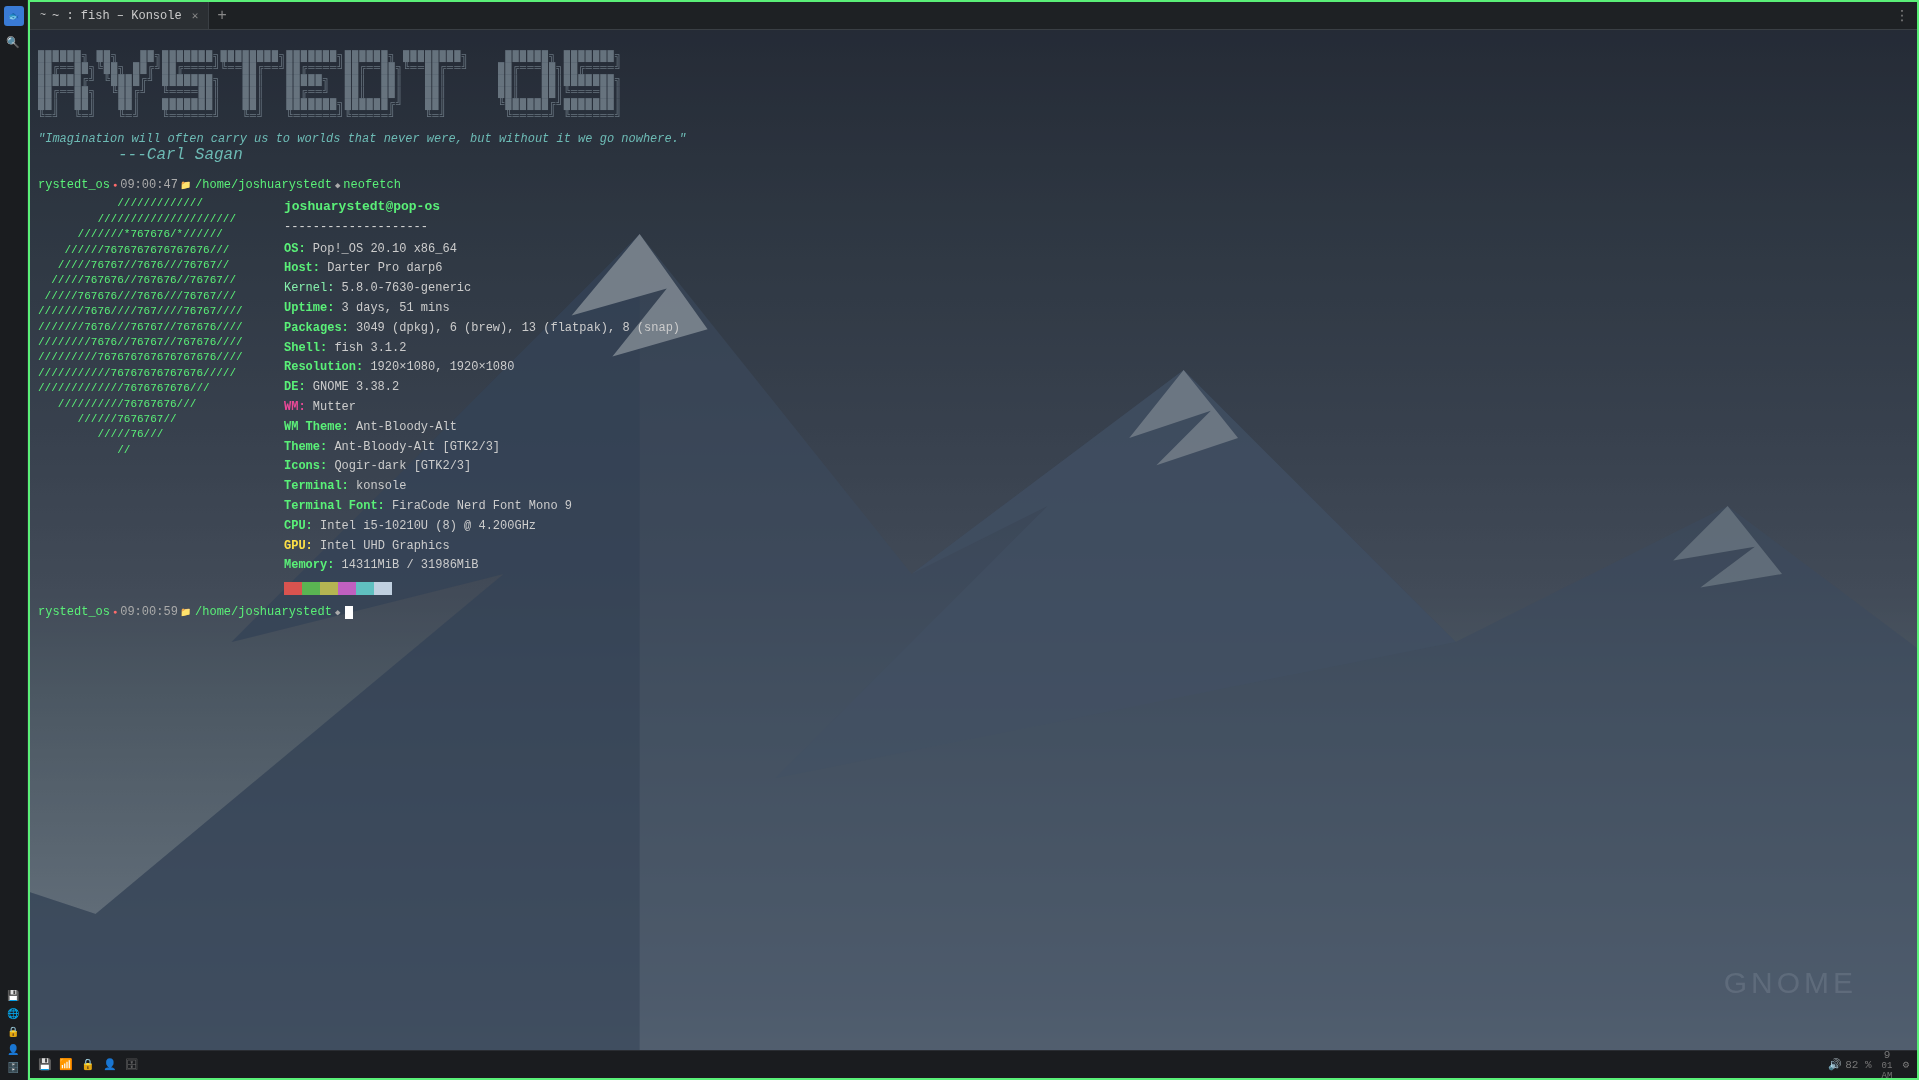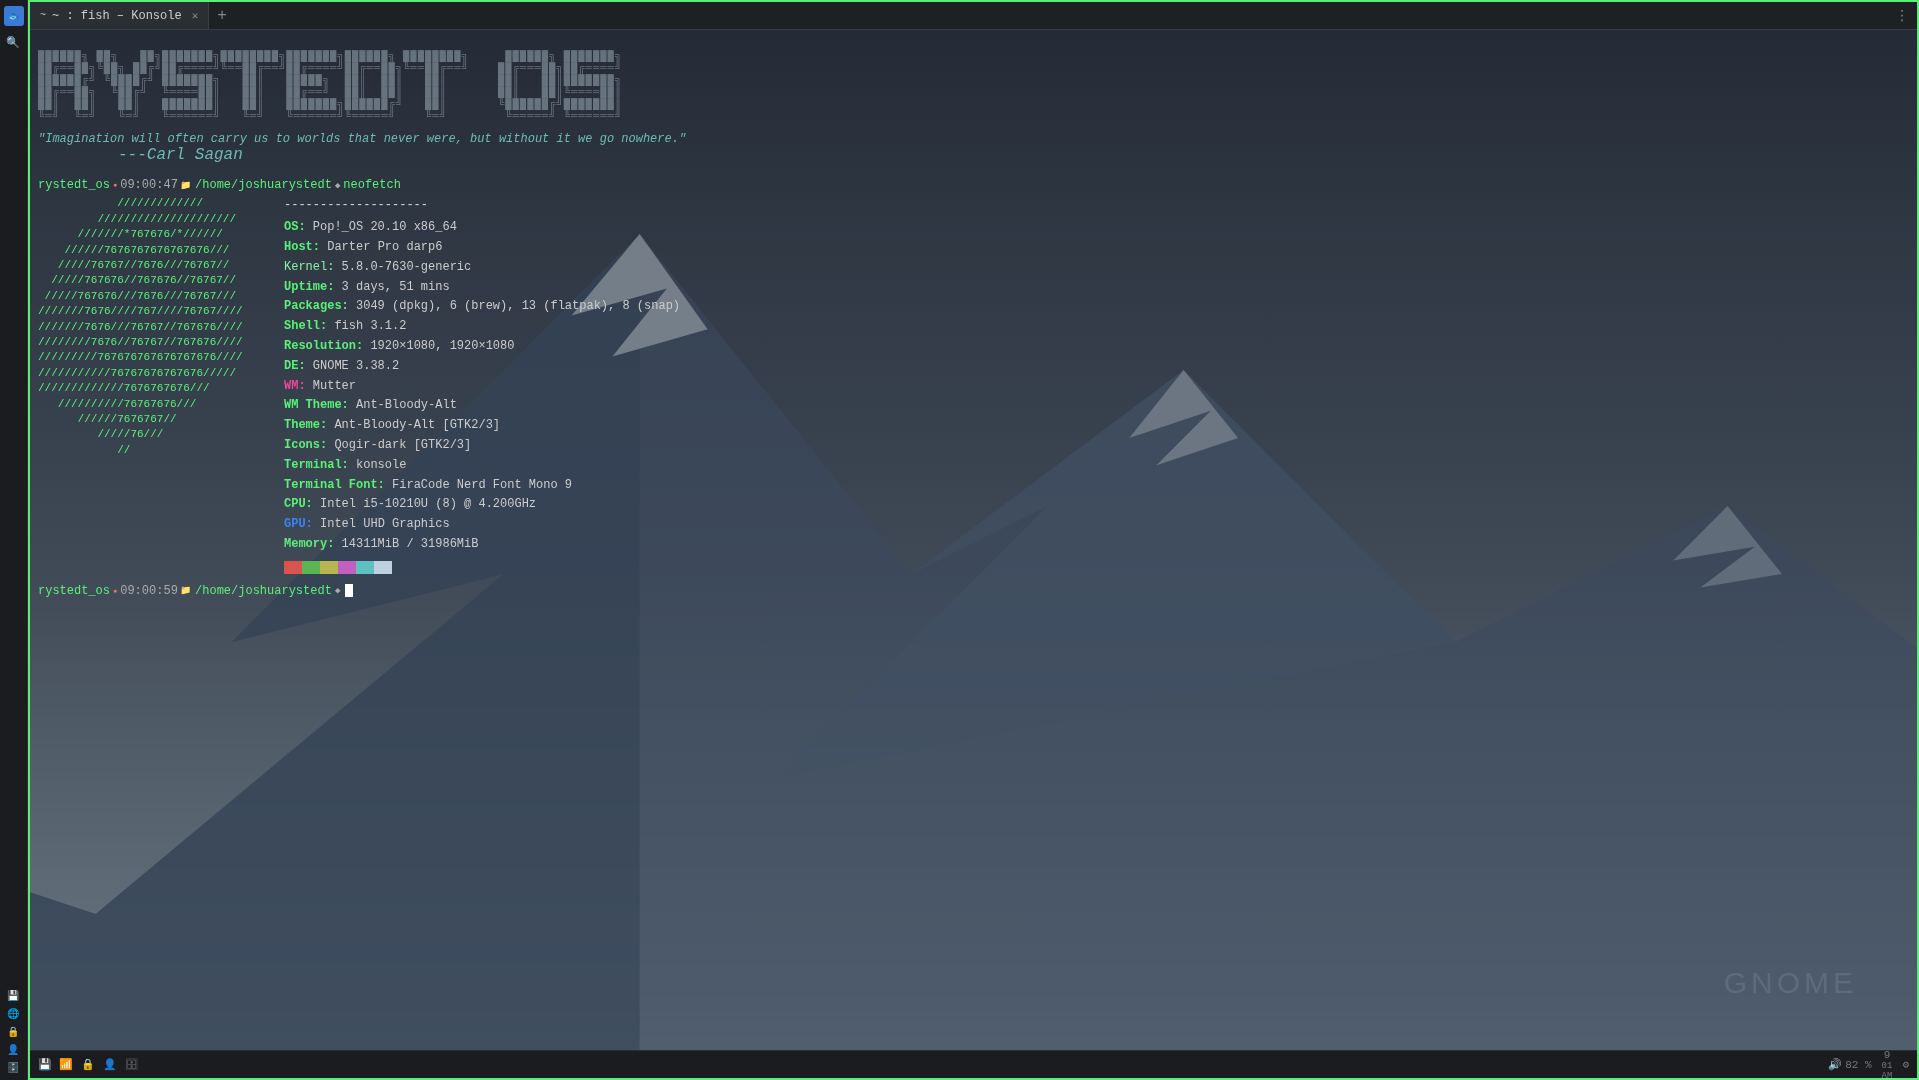--- a/index.html
+++ b/index.html
@@ -98,37 +98,38 @@
 ////////7676//76767//767676////
 /////////767676767676767676////
 ///////////76767676767676/////
 /////////////7676767676///
    //////////76767676///
       //////7676767//
          /////76///
             //</div>
 
           <div style="font-size:12px;line-height:1.65;color:#ccc;">
+            <div style="color:#5af078;font-weight:bold;font-size:13px;">joshuarystedt@pop-os</div>
             <div style="color:#ddd;margin-bottom:2px;">--------------------</div>
             <div><span style="color:#5af078;font-weight:bold;text-align:right;">OS: </span><span>Pop!_OS 20.10 x86_64</span></div>
             <div><span style="color:#5af078;font-weight:bold;">Host: </span><span>Darter Pro darp6</span></div>
             <div><span style="color:#86efac;font-weight:normal;">Kernel: </span><span>5.8.0-7630-generic</span></div>
             <div><span style="color:#5af078;font-weight:bold;">Uptime: </span><span>3 days, 51 mins</span></div>
             <div><span style="color:#5af078;font-weight:bold;">Packages: </span><span>3049 (dpkg), 6 (brew), 13 (flatpak), 8 (snap)</span></div>
             <div><span style="color:#5af078;font-weight:bold;">Shell: </span><span>fish 3.1.2</span></div>
             <div><span style="color:#5af078;font-weight:bold;">Resolution: </span><span>1920×1080, 1920×1080</span></div>
             <div><span style="color:#5af078;font-weight:bold;">DE: </span><span>GNOME 3.38.2</span></div>
             <div><span style="color:#ec4899;font-weight:bold;">WM: </span><span>Mutter</span></div>
             <div><span style="color:#5af078;font-weight:bold;">WM Theme: </span><span>Ant-Bloody-Alt</span></div>
             <div><span style="color:#5af078;font-weight:bold;">Theme: </span><span>Ant-Bloody-Alt [GTK2/3]</span></div>
             <div><span style="color:#5af078;font-weight:bold;">Icons: </span><span>Qogir-dark [GTK2/3]</span></div>
             <div><span style="color:#5af078;font-weight:bold;">Terminal: </span><span>konsole</span></div>
             <div><span style="color:#5af078;font-weight:bold;">Terminal Font: </span><span>FiraCode Nerd Font Mono 9</span></div>
             <div><span style="color:#5af078;font-weight:bold;">CPU: </span><span>Intel i5-10210U (8) @ 4.200GHz</span></div>
-            <div><span style="color:#3b82f6;font-weight:bold;">GPU: </span><span>Intel UHD Graphics</span></div>
+            <div><span style="color:#fde047;font-weight:bold;">GPU: </span><span>Intel UHD Graphics</span></div>
             <div><span style="color:#5af078;font-weight:bold;">Memory: </span><span>14311MiB / 31986MiB</span></div>
 
             <div style="display:flex;gap:0;margin-top:6px;">
               <div style="width:18px;height:13px;background:#d9534f;"></div>
               <div style="width:18px;height:13px;background:#5ab552;"></div>
               <div style="width:18px;height:13px;background:#b5b552;"></div>
               <div style="width:18px;height:13px;background:#c060c0;"></div>
               <div style="width:18px;height:13px;background:#60c0c0;"></div>
               <div style="width:18px;height:13px;background:#c0d0e0;"></div>
             </div>

